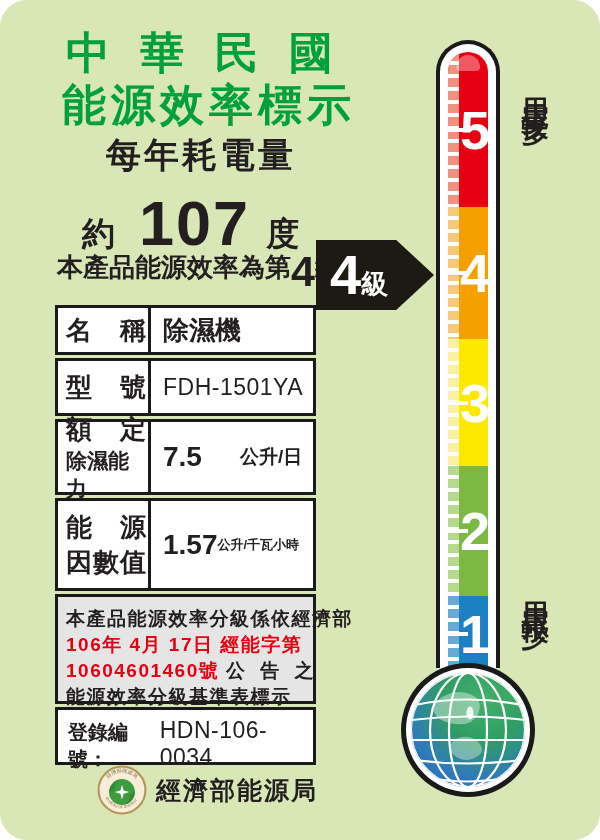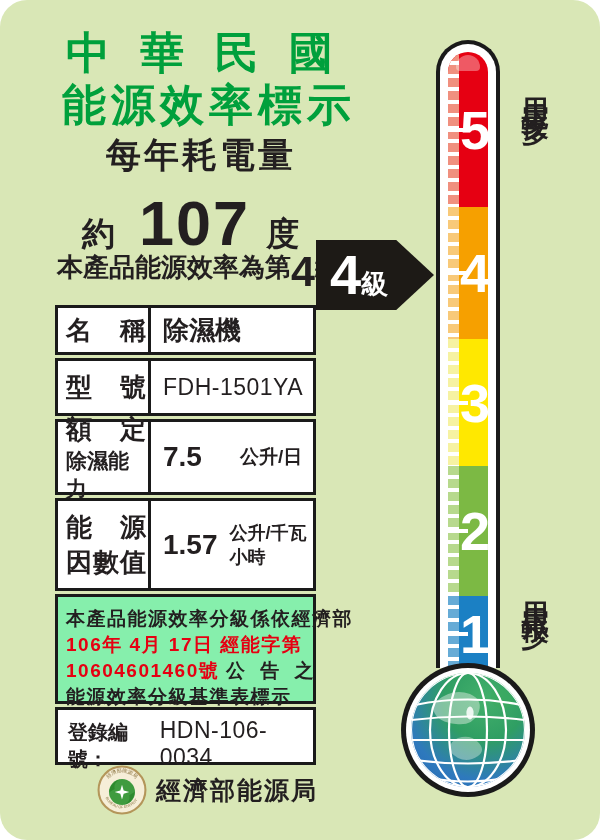--- a/index.html
+++ b/index.html
@@ -37,21 +37,21 @@
   .lcell{width:93px;box-sizing:border-box;border-right:3px solid #1a1a1a;
     display:flex;flex-direction:column;justify-content:center;padding-left:8px;}
   .vcell{flex:1;display:flex;align-items:center;padding-left:12px;}
   .lbl{font-size:26px;font-weight:bold;letter-spacing:1px;}
   .lbl2{font-size:21px;font-weight:bold;letter-spacing:0;}
   .val-cjk{font-size:26px;font-weight:bold;}
   .val-model{font-size:23px;letter-spacing:.5px;}
   .val-num{font-size:28px;font-weight:bold;}
   .val-unit{font-size:19px;font-weight:bold;}
   .r1{height:50px}.r2{height:58px}.r3{height:76px}.r4{height:93px}
-  .note-row{box-sizing:border-box;border:3px solid #1a1a1a;background:#86efac;margin-bottom:3px;
+  .note-row{box-sizing:border-box;border:3px solid #1a1a1a;background:#e5e5e5;margin-bottom:3px;
     height:110px;padding:9px 6px 0 8px;}
   .note-row div{font-size:19px;line-height:26px;letter-spacing:1.5px;font-weight:bold;white-space:nowrap;}
   .red{color:#e60012;}
   .sp{letter-spacing:5px;}
   .reg-row{box-sizing:border-box;border:3px solid #1a1a1a;background:#fff;
     height:58px;padding:9px 6px 0 10px;display:flex;align-items:flex-start;}
   .reg-label{font-size:20px;font-weight:bold;}
   .reg-value{font-size:23px;letter-spacing:.5px;margin-top:-2px;}
   
   .seal{position:absolute;left:97px;top:765px;width:50px;height:50px;}
@@ -127,21 +127,21 @@
         <span class="val-unit" style="margin-left:38px;">公升/日</span>
       </div>
     </div>
     <div class="row r4">
       <div class="lcell">
         <span class="lbl">能　源</span>
         <span class="lbl">因數值</span>
       </div>
       <div class="vcell">
         <span class="val-num">1.57</span>
-        <span class="val-unit" style="margin-left:12px;font-size:18px;">公升/千瓦小時</span>
+        <span class="val-unit" style="font-size:13px;">公升/千瓦小時</span>
       </div>
     </div>
 
     <div class="note-row">
       <div>本產品能源效率分級係依經濟部</div>
       <div class="red">106年 4月 17日 經能字第</div>
       <div>
         <span class="red">10604601460號</span>
         <span class="sp">公 告 之</span>
       </div>

